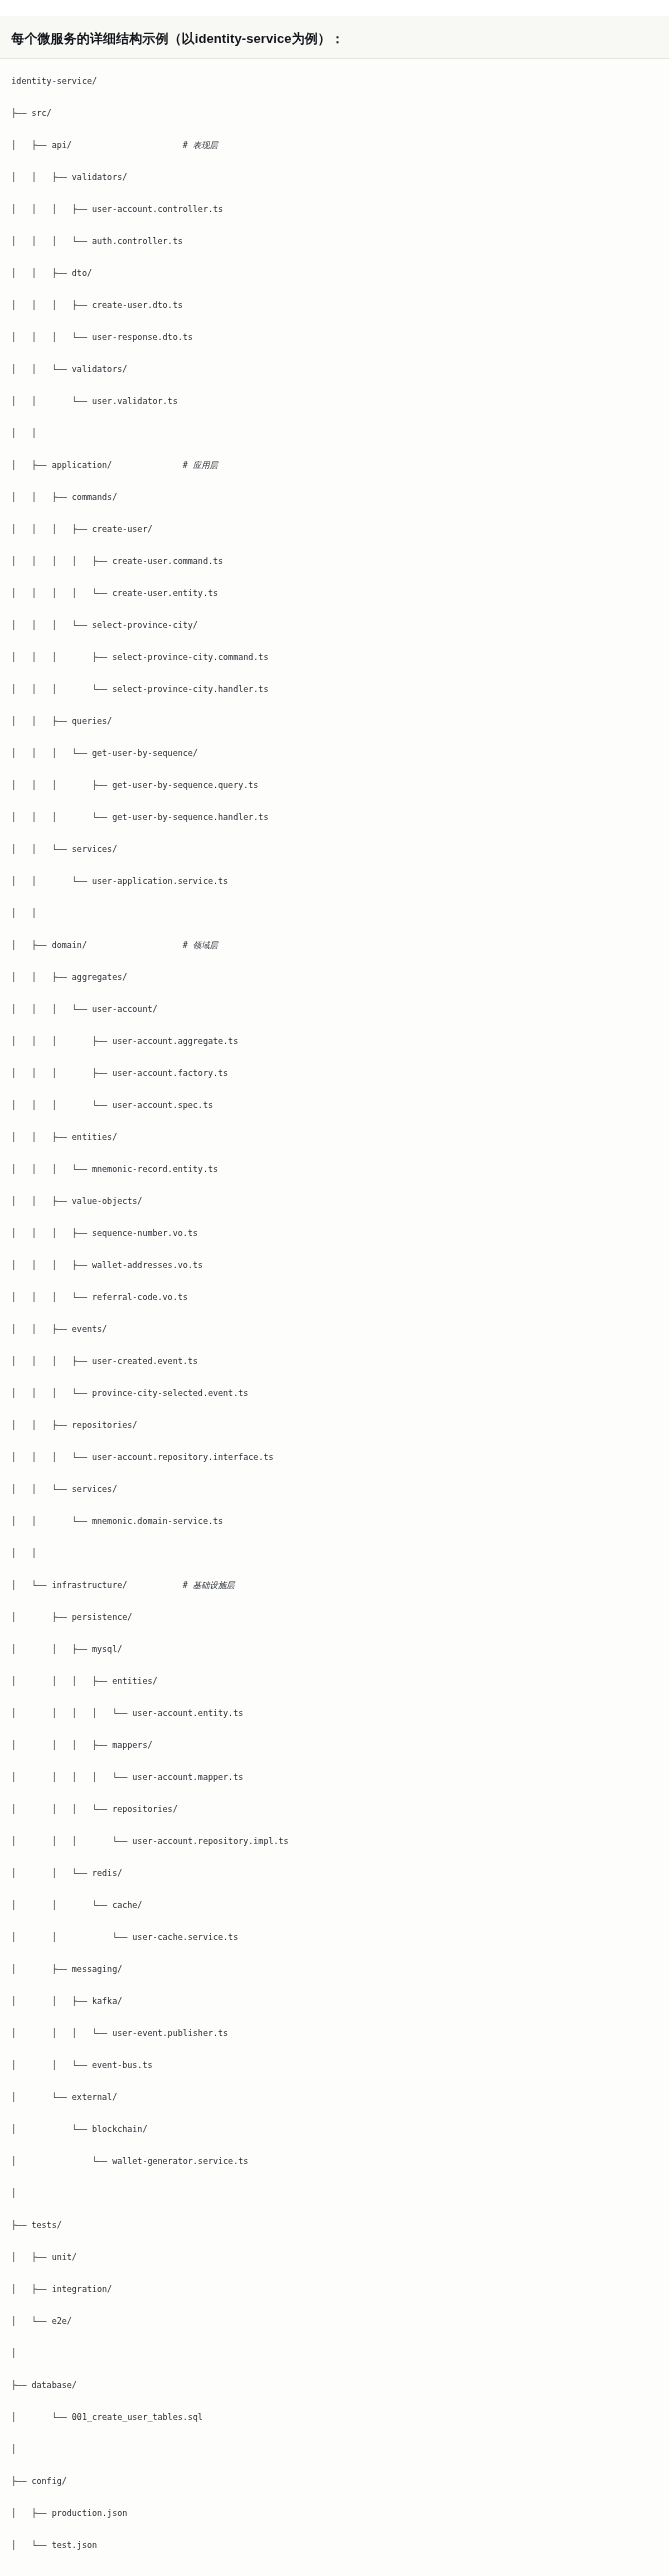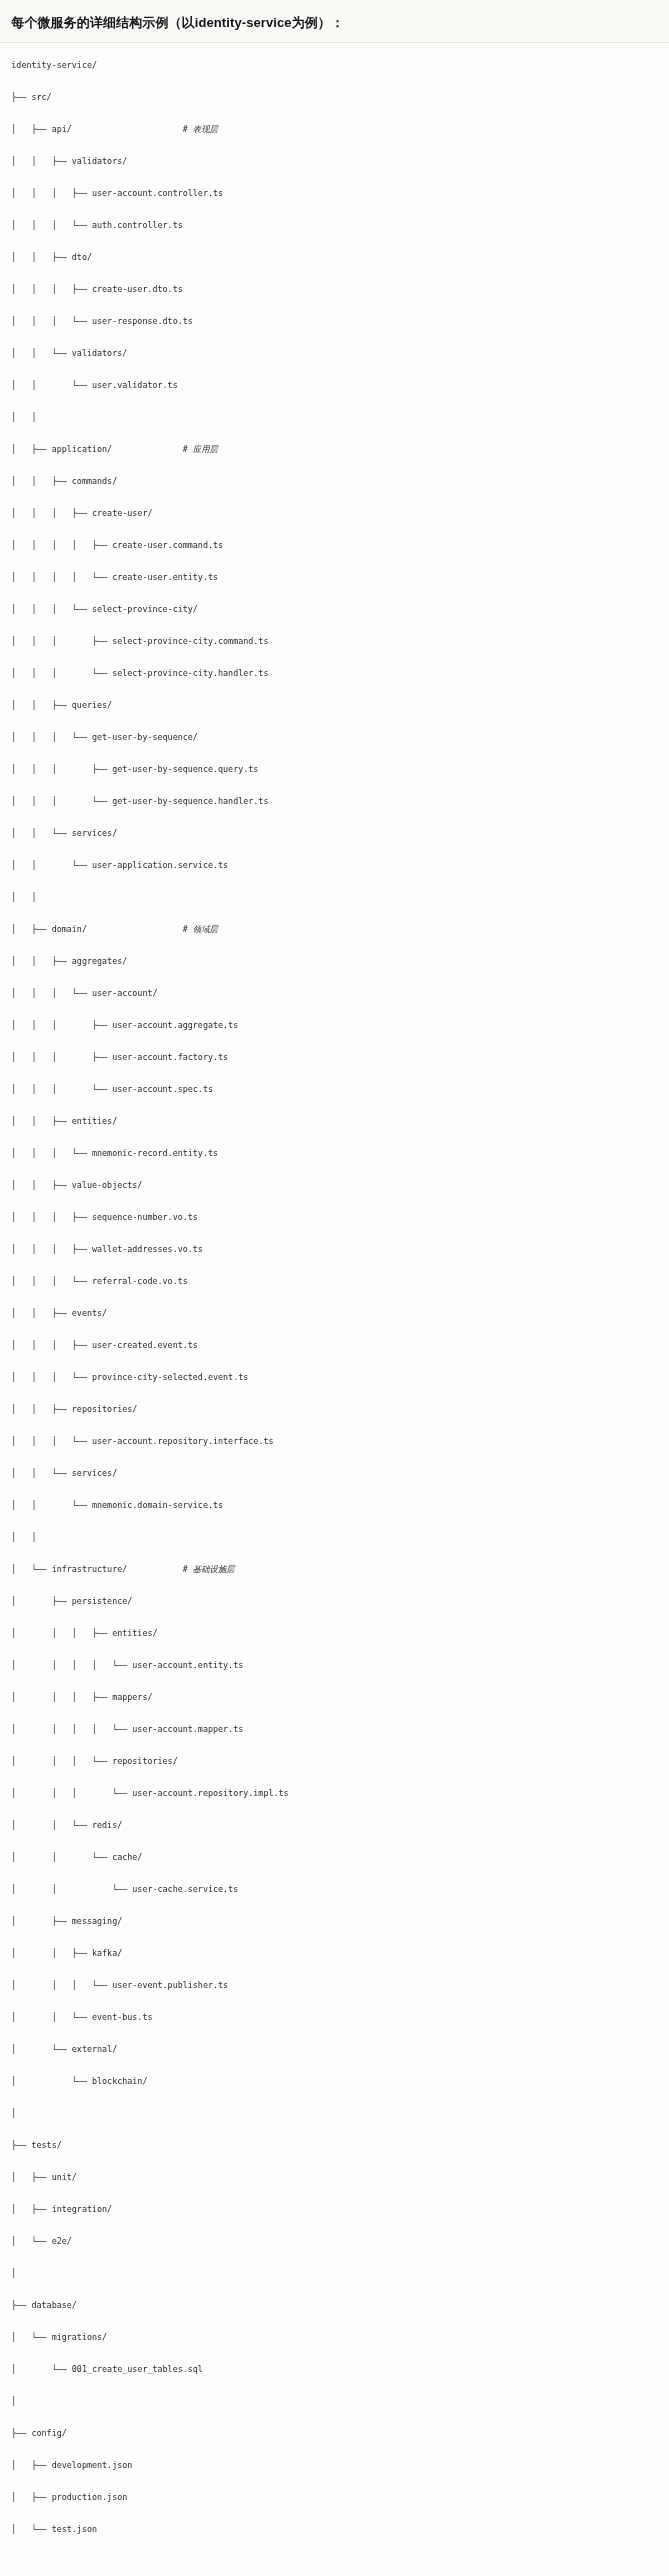--- a/index.html
+++ b/index.html
@@ -12,20 +12,21 @@
     font-family: "Liberation Sans", sans-serif;
     color: #1f2328;
   }
   .page { width: 669px; min-height: 2576px; background: #fdfdfc; position: relative; }
 
   
   .header-block {
     background: #f8f8f5;
     padding: 13.8px 11.3px 10px 11.3px;
     border-bottom: 0.6px solid #e4e4e0;
+    margin-top: 16px;
   }
   .header-title {
     font-size: 13px;
     font-weight: bold;
     line-height: 1.4;
     color: #111418;
     letter-spacing: 0.1px;
   }
 
   
@@ -98,47 +99,47 @@
 <span class="tree-line"><span class="tree-pre">│   │   ├── </span><span class="tree-name">events/</span></span>
 <span class="tree-line"><span class="tree-pre">│   │   │   ├── </span><span class="tree-name">user-created.event.ts</span></span>
 <span class="tree-line"><span class="tree-pre">│   │   │   └── </span><span class="tree-name">province-city-selected.event.ts</span></span>
 <span class="tree-line"><span class="tree-pre">│   │   ├── </span><span class="tree-name">repositories/</span></span>
 <span class="tree-line"><span class="tree-pre">│   │   │   └── </span><span class="tree-name">user-account.repository.interface.ts</span></span>
 <span class="tree-line"><span class="tree-pre">│   │   └── </span><span class="tree-name">services/</span></span>
 <span class="tree-line"><span class="tree-pre">│   │       └── </span><span class="tree-name">mnemonic.domain-service.ts</span></span>
 <span class="tree-line"><span class="tree-pre">│   │</span><span class="tree-name"></span></span>
 <span class="tree-line"><span class="tree-pre">│   └── </span><span class="tree-name">infrastructure/</span><span>           </span><span class="tree-comment"># 基础设施层</span></span>
 <span class="tree-line"><span class="tree-pre">│       ├── </span><span class="tree-name">persistence/</span></span>
+<span class="tree-line"><span class="tree-pre">│       │   ├── </span><span class="tree-name">mysql/</span></span>
 <span class="tree-line"><span class="tree-pre">│       │   │   ├── </span><span class="tree-name">entities/</span></span>
 <span class="tree-line"><span class="tree-pre">│       │   │   │   └── </span><span class="tree-name">user-account.entity.ts</span></span>
 <span class="tree-line"><span class="tree-pre">│       │   │   ├── </span><span class="tree-name">mappers/</span></span>
 <span class="tree-line"><span class="tree-pre">│       │   │   │   └── </span><span class="tree-name">user-account.mapper.ts</span></span>
 <span class="tree-line"><span class="tree-pre">│       │   │   └── </span><span class="tree-name">repositories/</span></span>
 <span class="tree-line"><span class="tree-pre">│       │   │       └── </span><span class="tree-name">user-account.repository.impl.ts</span></span>
 <span class="tree-line"><span class="tree-pre">│       │   └── </span><span class="tree-name">redis/</span></span>
 <span class="tree-line"><span class="tree-pre">│       │       └── </span><span class="tree-name">cache/</span></span>
 <span class="tree-line"><span class="tree-pre">│       │           └── </span><span class="tree-name">user-cache.service.ts</span></span>
 <span class="tree-line"><span class="tree-pre">│       ├── </span><span class="tree-name">messaging/</span></span>
 <span class="tree-line"><span class="tree-pre">│       │   ├── </span><span class="tree-name">kafka/</span></span>
 <span class="tree-line"><span class="tree-pre">│       │   │   └── </span><span class="tree-name">user-event.publisher.ts</span></span>
 <span class="tree-line"><span class="tree-pre">│       │   └── </span><span class="tree-name">event-bus.ts</span></span>
 <span class="tree-line"><span class="tree-pre">│       └── </span><span class="tree-name">external/</span></span>
 <span class="tree-line"><span class="tree-pre">│           └── </span><span class="tree-name">blockchain/</span></span>
+<span class="tree-line"><span class="tree-pre">│               └── </span><span class="tree-name">wallet-generator.service.ts</span></span>
 <span class="tree-line"><span class="tree-pre">│</span><span class="tree-name"></span></span>
 <span class="tree-line"><span class="tree-pre">├── </span><span class="tree-name">tests/</span></span>
 <span class="tree-line"><span class="tree-pre">│   ├── </span><span class="tree-name">unit/</span></span>
 <span class="tree-line"><span class="tree-pre">│   ├── </span><span class="tree-name">integration/</span></span>
 <span class="tree-line"><span class="tree-pre">│   └── </span><span class="tree-name">e2e/</span></span>
 <span class="tree-line"><span class="tree-pre">│</span><span class="tree-name"></span></span>
 <span class="tree-line"><span class="tree-pre">├── </span><span class="tree-name">database/</span></span>
-<span class="tree-line"><span class="tree-pre">│   └── </span><span class="tree-name">migrations/</span></span>
 <span class="tree-line"><span class="tree-pre">│       └── </span><span class="tree-name">001_create_user_tables.sql</span></span>
 <span class="tree-line"><span class="tree-pre">│</span><span class="tree-name"></span></span>
 <span class="tree-line"><span class="tree-pre">├── </span><span class="tree-name">config/</span></span>
-<span class="tree-line"><span class="tree-pre">│   ├── </span><span class="tree-name">development.json</span></span>
 <span class="tree-line"><span class="tree-pre">│   ├── </span><span class="tree-name">production.json</span></span>
 <span class="tree-line"><span class="tree-pre">│   └── </span><span class="tree-name">test.json</span></span>
 
 
 
 
 
 
 
 </div>

